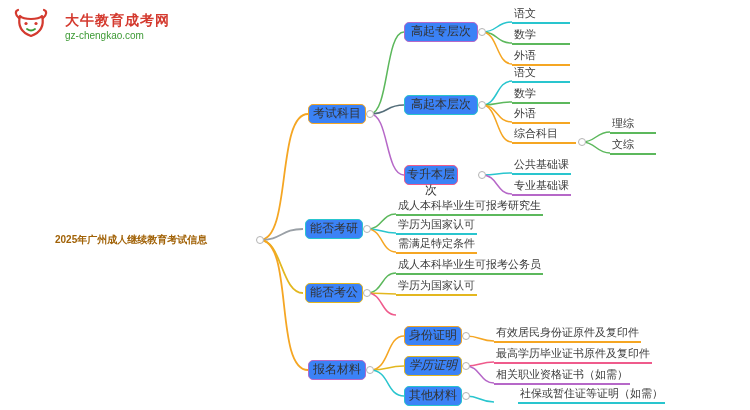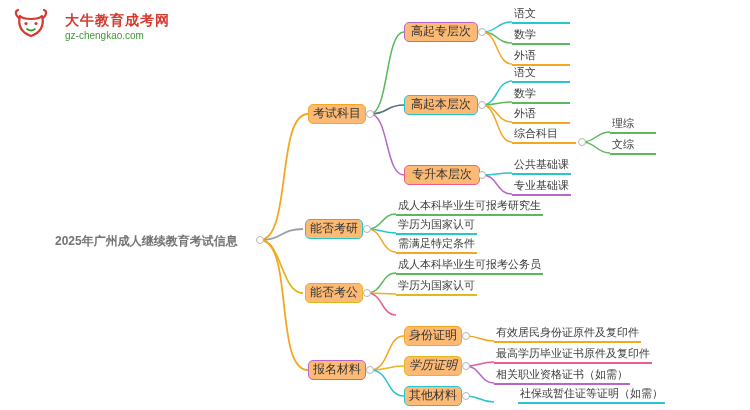--- a/index.html
+++ b/index.html
@@ -1,24 +1,24 @@
 <!DOCTYPE html>
 <html><head>
 <meta charset="utf-8">
 <style>
   html,body{margin:0;padding:0;background:#fff;font-family:"Liberation Sans","DejaVu Sans",sans-serif;}
   #canvas{position:relative;width:750px;height:410px;background:#fff;overflow:hidden;}
   svg.lines{position:absolute;left:0;top:0;}
   .box{position:absolute;box-sizing:border-box;height:20px;line-height:16px;text-align:center;
-       border:1.5px solid #999;border-radius:5px;background:#fdba74;font-size:12px;color:#333;}
+       border:1.5px solid #999;border-radius:5px;background:#3b82f6;font-size:12px;color:#333;}
   .leaf{position:absolute;box-sizing:border-box;font-size:11px;color:#3a3a3a;line-height:13px;
         padding:0 2px 2px 2px;border-bottom:2px solid #999;white-space:nowrap;}
   .dot{position:absolute;width:8px;height:8px;box-sizing:border-box;border:1.5px solid #b3b3b3;
        border-radius:50%;background:#fff;z-index:3;}
-  .root-label{position:absolute;left:55px;top:233px;font-size:12px;font-weight:bold;color:#737373;white-space:nowrap;}
+  .root-label{position:absolute;left:55px;top:233px;font-size:10px;font-weight:bold;color:#a16207;white-space:nowrap;}
   
   .b-orange{border-color:#F5A623}.b-green{border-color:#5CB85C}.b-teal{border-color:#29C5CE}
   .b-yellow{border-color:#E3B71F}.b-pink{border-color:#EF5B8C}.b-purple{border-color:#B668C8}
   .logo{position:absolute;left:12px;top:8px;display:flex;gap:15px;align-items:center;}
   .logo-text{display:flex;flex-direction:column;line-height:1.25;}
   .logo-title{color:#D43A2F;font-weight:bold;font-size:14px;letter-spacing:1px;}
   .logo-domain{color:#3D9A35;font-size:10px;}
 </style>
 </head>
 <body>
@@ -102,21 +102,21 @@
 
   <div class="box b-purple" style="left:308px;top:360px;width:58px;">报名材料</div>
   <span class="dot" style="left:366px;top:366px;"></span>
 
   <div class="box b-purple" style="left:404px;top:22px;width:74px;">高起专层次</div>
   <span class="dot" style="left:478px;top:28px;"></span>
 
   <div class="box b-teal" style="left:404px;top:95px;width:74px;">高起本层次</div>
   <span class="dot" style="left:478px;top:101px;"></span>
 
-  <div class="box b-pink" style="left:404px;top:165px;width:76px;">专升本层次</div>
+  <div class="box b-pink" style="left:404px;top:165px;width:54px;">专升本层次</div>
   <span class="dot" style="left:478px;top:171px;"></span>
 
   <div class="leaf b-teal" style="left:512px;top:7px;width:58px;">语文</div>
   <div class="leaf b-green" style="left:512px;top:28px;width:58px;">数学</div>
   <div class="leaf b-orange" style="left:512px;top:49px;width:58px;">外语</div>
 
   <div class="leaf b-teal" style="left:512px;top:66px;width:58px;">语文</div>
   <div class="leaf b-green" style="left:512px;top:87px;width:58px;">数学</div>
   <div class="leaf b-orange" style="left:512px;top:107px;width:58px;">外语</div>
   <div class="leaf b-orange" style="left:512px;top:127px;width:64px;">综合科目</div>

